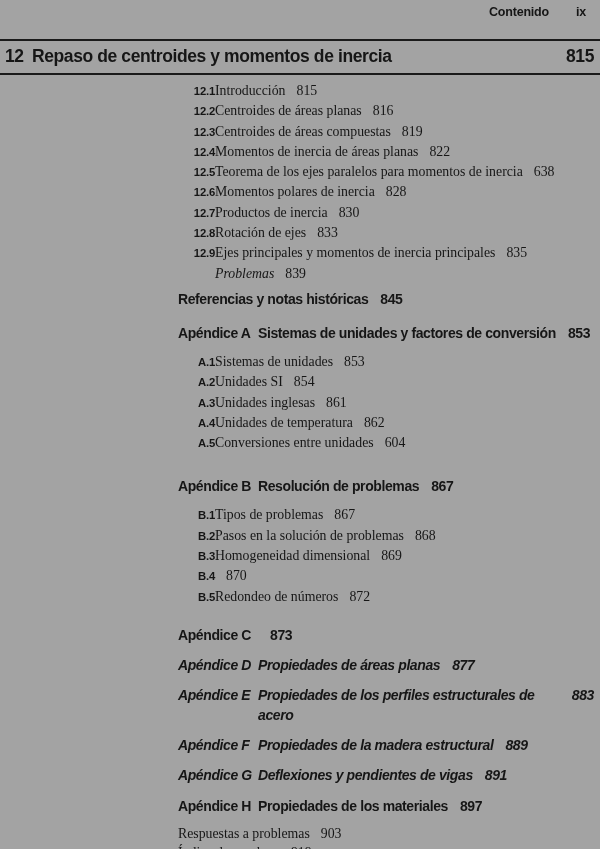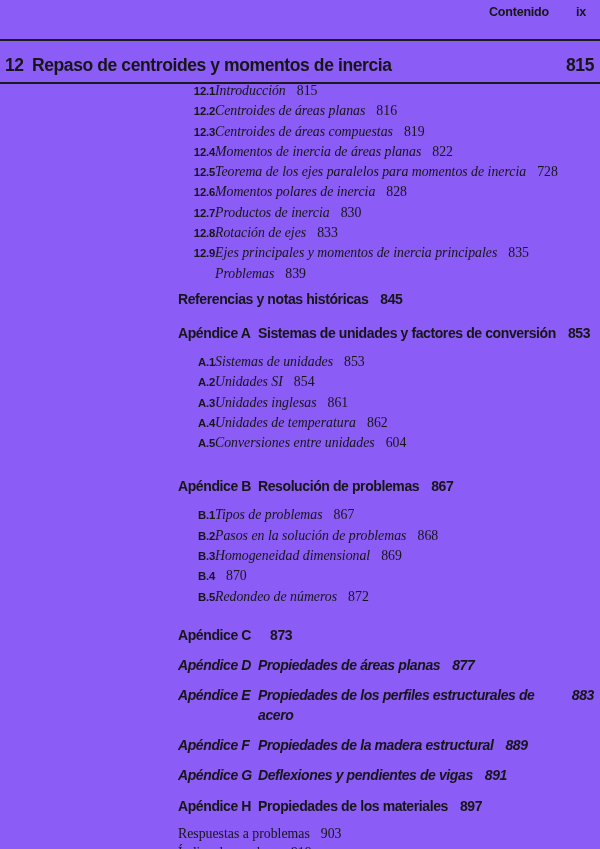--- a/index.html
+++ b/index.html
@@ -1,19 +1,19 @@
 <!DOCTYPE html>
 <html><head>
 <meta charset="utf-8">
 <style>
   html,body { margin:0; padding:0; }
   .page {
     position:relative;
     width:600px; height:849px;
-    background:#8b5cf6;
+    background:#a3a3a3;
     color:#161616;
     font-family:"Liberation Serif", serif;
     overflow:hidden;
   }
   
   .running-header {
     position:absolute; top:5px; right:14px;
     font-family:"Liberation Sans", sans-serif;
     font-weight:bold; font-size:12.5px; letter-spacing:-0.2px;
   }
@@ -22,37 +22,37 @@
   .chapter-bar {
     position:absolute; top:39px; left:0; width:100%;
     box-sizing:border-box;
     border-top:2.5px solid #1a1a1a;
     border-bottom:2.5px solid #1a1a1a;
     padding:5px 6px 6px 5px;
     display:flex; align-items:baseline;
     font-family:"Liberation Sans", sans-serif;
     font-weight:bold; font-size:17.5px; letter-spacing:-0.4px;
   }
-  .ch-num { width:27px; flex:0 0 auto;margin-top:9px; }
+  .ch-num { width:27px; flex:0 0 auto; }
   .ch-title { flex:1 1 auto; }
   .ch-page { flex:0 0 auto; }
   
   .content {
     position:absolute; top:81px; left:178px; width:416px;
   }
   .row {
     display:flex; align-items:baseline;
     line-height:19.3px; font-size:13.8px;text-align:right;
   }
   .num {
     flex:0 0 37px;
     font-family:"Liberation Sans", sans-serif;
     font-weight:bold; font-size:11.3px; letter-spacing:-0.2px;
   }
-  .ttl { flex:0 0 auto;font-style:italic; }
+  .ttl { flex:0 0 auto; }
   .pg  { margin-left:11px; }
   .italic { font-style:italic; }
   .heading {
     font-family:"Liberation Sans", sans-serif;
     font-weight:bold; font-size:14px; letter-spacing:-0.4px;
     line-height:20px;
     display:flex; align-items:baseline;
   }
   .app-label { flex:0 0 80px; }
   .hd-pg { margin-left:12px; }
@@ -101,21 +101,21 @@
         <span class="pg">819</span>
       </div>
       <div class="row">
         <span class="num">12.4</span>
         <span class="ttl">Momentos de inercia de áreas planas</span>
         <span class="pg">822</span>
       </div>
       <div class="row">
         <span class="num">12.5</span>
         <span class="ttl">Teorema de los ejes paralelos para momentos de inercia</span>
-        <span class="pg">728</span>
+        <span class="pg">638</span>
       </div>
       <div class="row">
         <span class="num">12.6</span>
         <span class="ttl">Momentos polares de inercia</span>
         <span class="pg">828</span>
       </div>
       <div class="row">
         <span class="num">12.7</span>
         <span class="ttl">Productos de inercia</span>
         <span class="pg">830</span>

